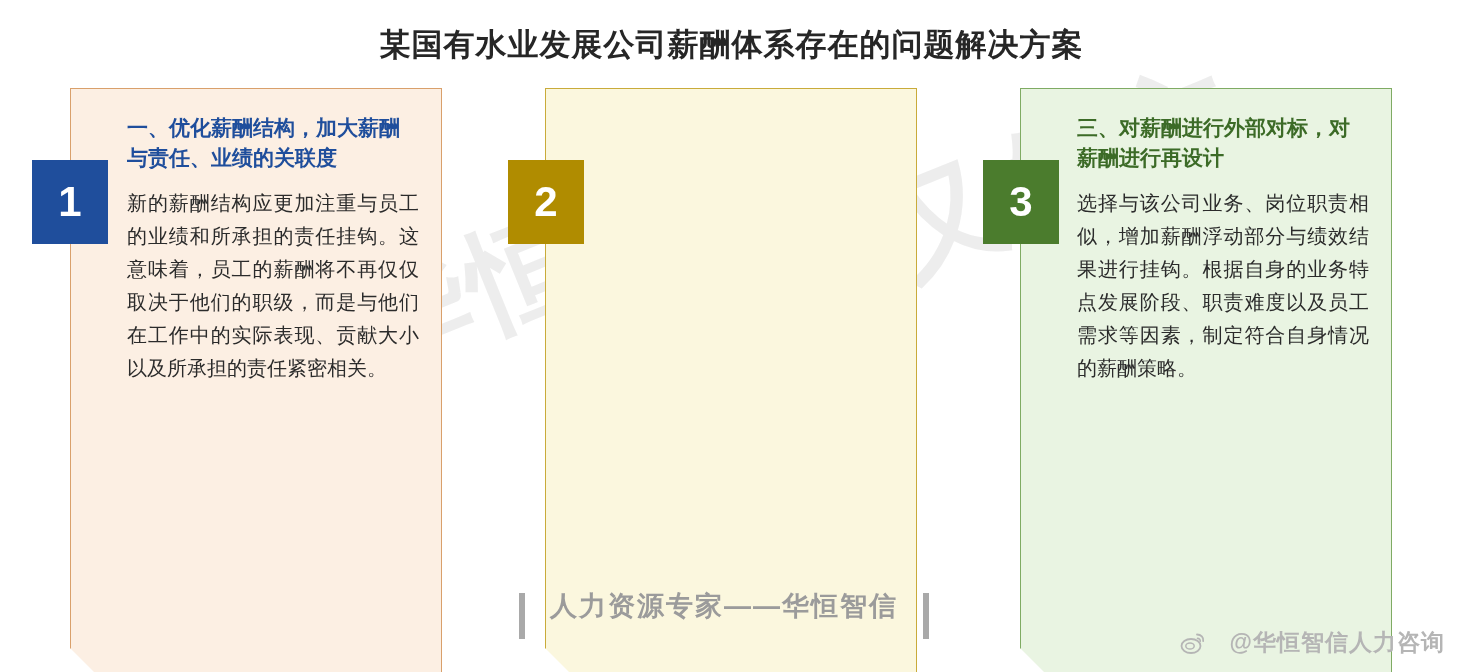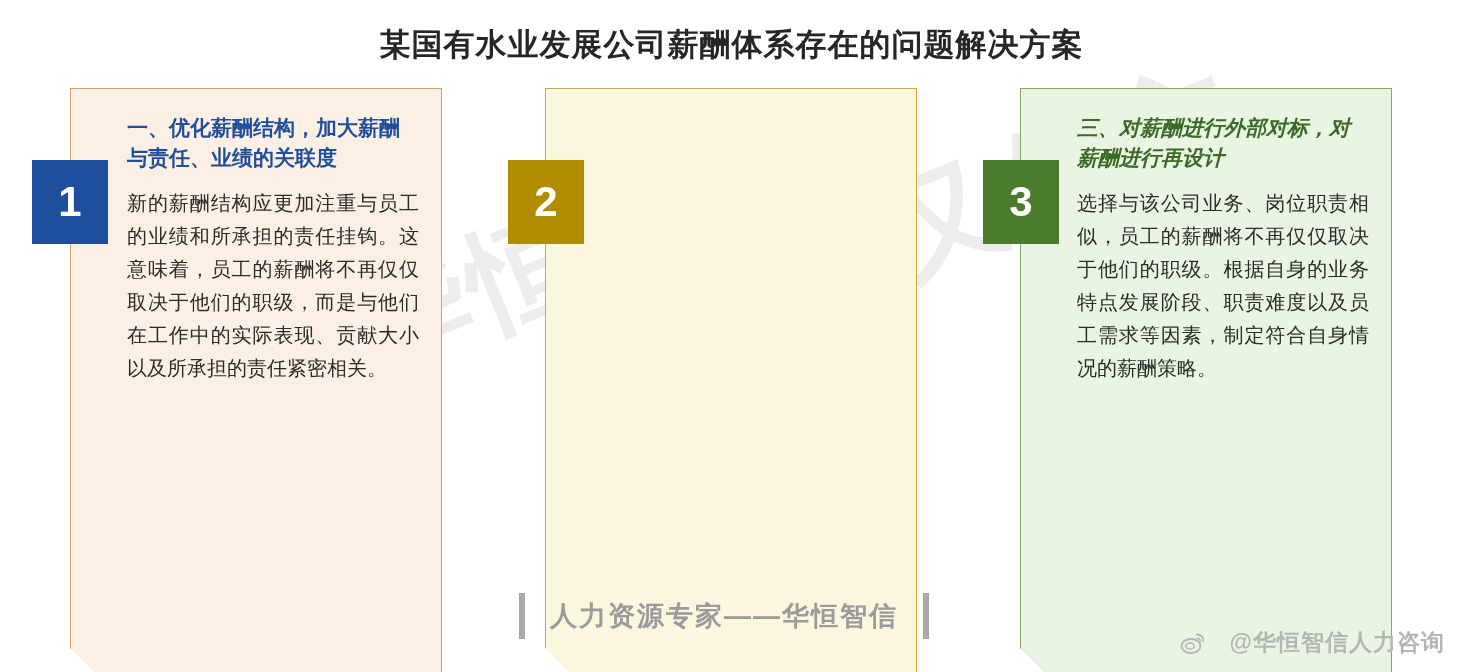--- a/index.html
+++ b/index.html
@@ -62,21 +62,21 @@
     left: 56px; right: 22px; top: 24px;
     }
   .card-head {
     font-size: 21px;
     font-weight: bold;
     line-height: 1.42;
     margin-bottom: 14px;
   }
   .c1 .card-head { color: #1f4e9c; }
   .c2 .card-head { color: #8f6a09; }
-  .c3 .card-head { color: #3c6b27; font-style: italic; }
+  .c3 .card-head { color: #3c6b27; }
 
   .card-body {
     font-size: 20px;
     line-height: 1.65;
     color: #2b2b2b;
     text-align: justify;
     text-justify: inter-ideograph;
   }
 
   
@@ -94,21 +94,21 @@
   .badge.b1 { left: 32px;  top: 160px; background: #1f4e9c; }
   .badge.b2 { left: 508px; top: 160px; background: #b08c00; }
   .badge.b3 { left: 983px; top: 160px; background: #4b7c2d; }
 
   
   .banner {
     position: absolute;
     left: 519px; top: 588px;
     width: 410px; height: 56px;
     display: flex;
-    align-items: center;
+    align-items: flex-start;
     justify-content: center;
   }
   .banner .bar {
     position: absolute;
     width: 6px; height: 46px;
     background: #a9a9a9;
     top: 5px;
   }
   .banner .bar.left { left: 0; }
   .banner .bar.right { right: 0; }
@@ -157,21 +157,21 @@
 
   <div class="card c2">
     <div class="card-inner">
     </div>
   </div>
   <div class="badge b2">2</div>
 
   <div class="card c3">
     <div class="card-inner">
       <div class="card-head">三、对薪酬进行外部对标，对薪酬进行再设计</div>
-      <div class="card-body">选择与该公司业务、岗位职责相似，员工的薪酬将不再仅仅取决于他们的职级。根据自身的业务特点发展阶段、职责难度以及员工需求等因素，制定符合自身情况的薪酬策略。</div>
+      <div class="card-body">选择与该公司业务、岗位职责相似，增加薪酬浮动部分与绩效结果进行挂钩。根据自身的业务特点发展阶段、职责难度以及员工需求等因素，制定符合自身情况的薪酬策略。</div>
     </div>
   </div>
   <div class="badge b3">3</div>
 
   <div class="banner">
     <span class="bar left"></span>
     <span class="btext">人力资源专家——华恒智信</span>
     <span class="bar right"></span>
   </div>
 

